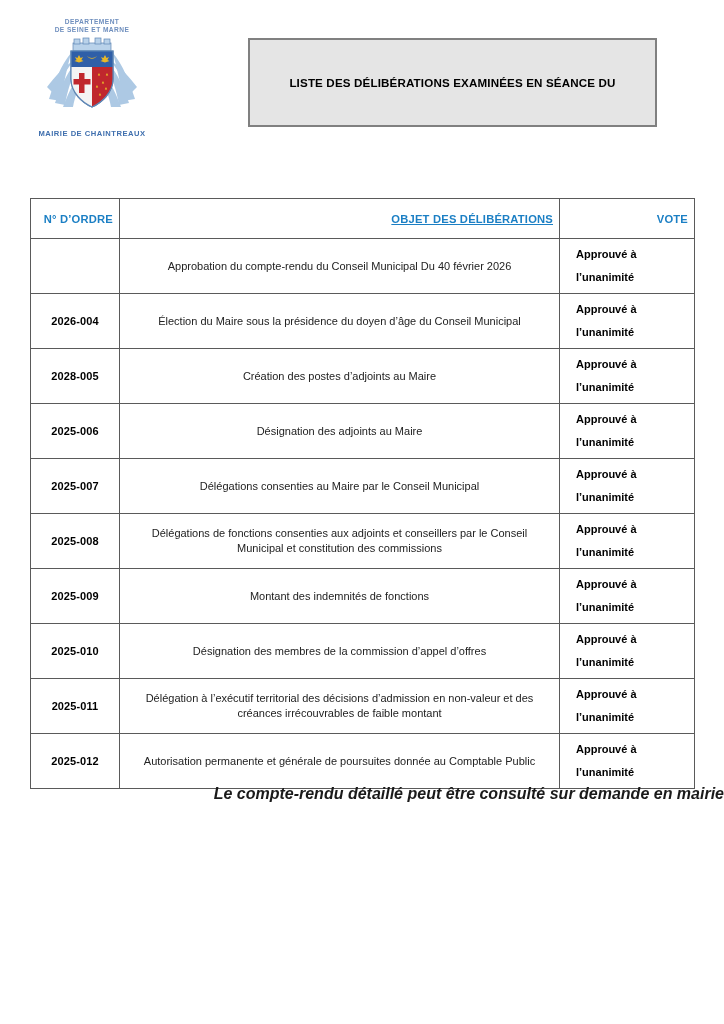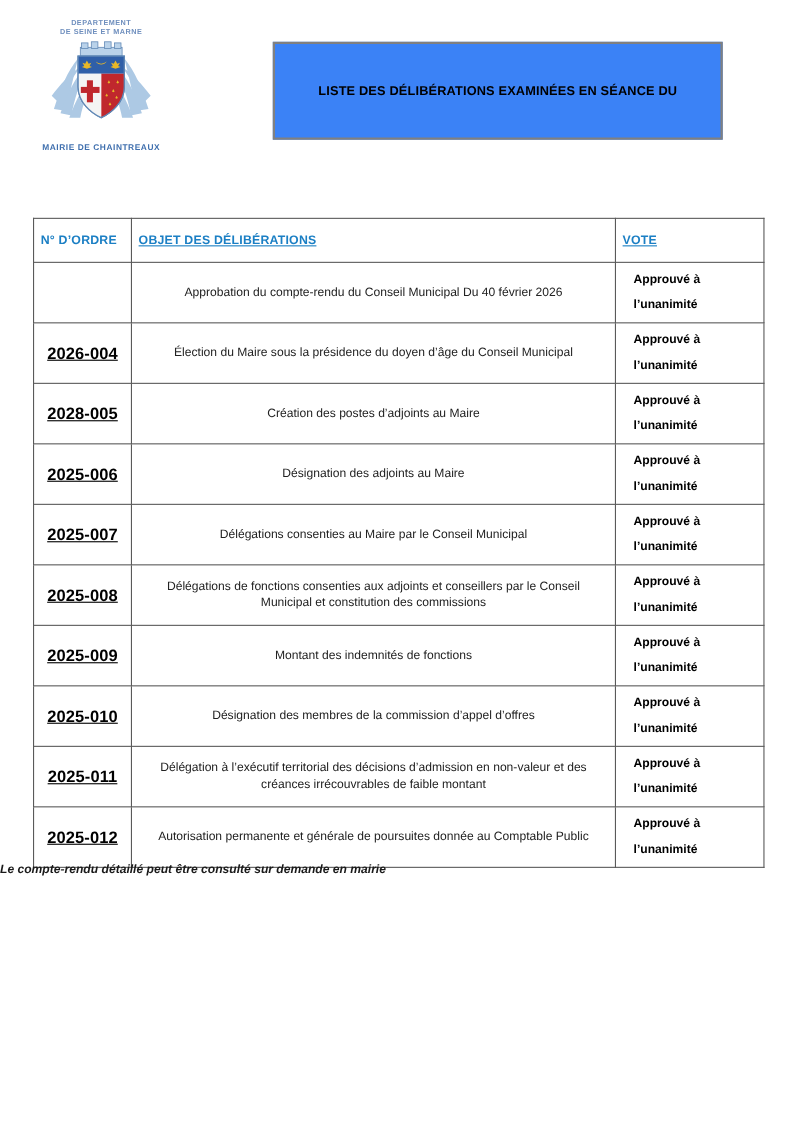--- a/index.html
+++ b/index.html
@@ -60,21 +60,21 @@
 
   
   .title-box {
     position: absolute;
     left: 248px;
     top: 38px;
     width: 409px;
     height: 89px;
     border: 2px solid #808080;
     box-sizing: border-box;
-    background: #3b82f6;
+    background: #e5e5e5;
     display: flex;
     flex-direction: column;
     align-items: center;
     justify-content: center;
   }
   .title-line {
     font-size: 11.6px;
     font-weight: bold;
     letter-spacing: 0.15px;
     color: #000000;
@@ -95,41 +95,40 @@
     background: #ffffff;
   }
   .delib-table td, .delib-table th {
     border: 1px solid #5a5a5a;
     box-sizing: border-box;
     padding: 4px 6px;
     vertical-align: middle;
   }
   .col-order  { width: 89px; }
   .col-object { width: 440px; }
-  .col-vote   { width: 135px; text-decoration: underline; }
+  .col-vote   { width: 135px; }
 
   thead th {
     height: 40px;
     font-size: 11.2px;
     font-weight: bold;
     color: #1b7fc4;
-    text-align: left;
+    text-align: right;
     letter-spacing: 0.2px;
   }
   th.underlined { text-decoration: underline; }
 
   tbody td { height: 48px; }
 
   td.cell-order {
     text-align: center;
-    font-size: 15px;
+    font-size: 11px;
     font-weight: bold;
     color: #000000;
     letter-spacing: 0.1px;
-    text-decoration: underline;
   }
   td.cell-object {
     text-align: center;
     font-size: 11px;
     font-weight: normal;
     color: #222222;
     line-height: 15px;
     padding-left: 12px;
     padding-right: 12px;
   }
@@ -142,22 +141,22 @@
     padding-left: 16px;
     white-space: pre-line;
   }
 
   
   .footer-note {
     position: absolute;
     left: 0;
     top: 785px;
     width: 724px;
-    text-align: left;
-    font-size: 11px;
+    text-align: right;
+    font-size: 16px;
     font-style: italic;
     font-weight: bold;
     color: #1a1a1a;
     font-family: "Liberation Sans", sans-serif;
   }
 </style>
 </head>
 <body>
 
 <div class="header-area">

